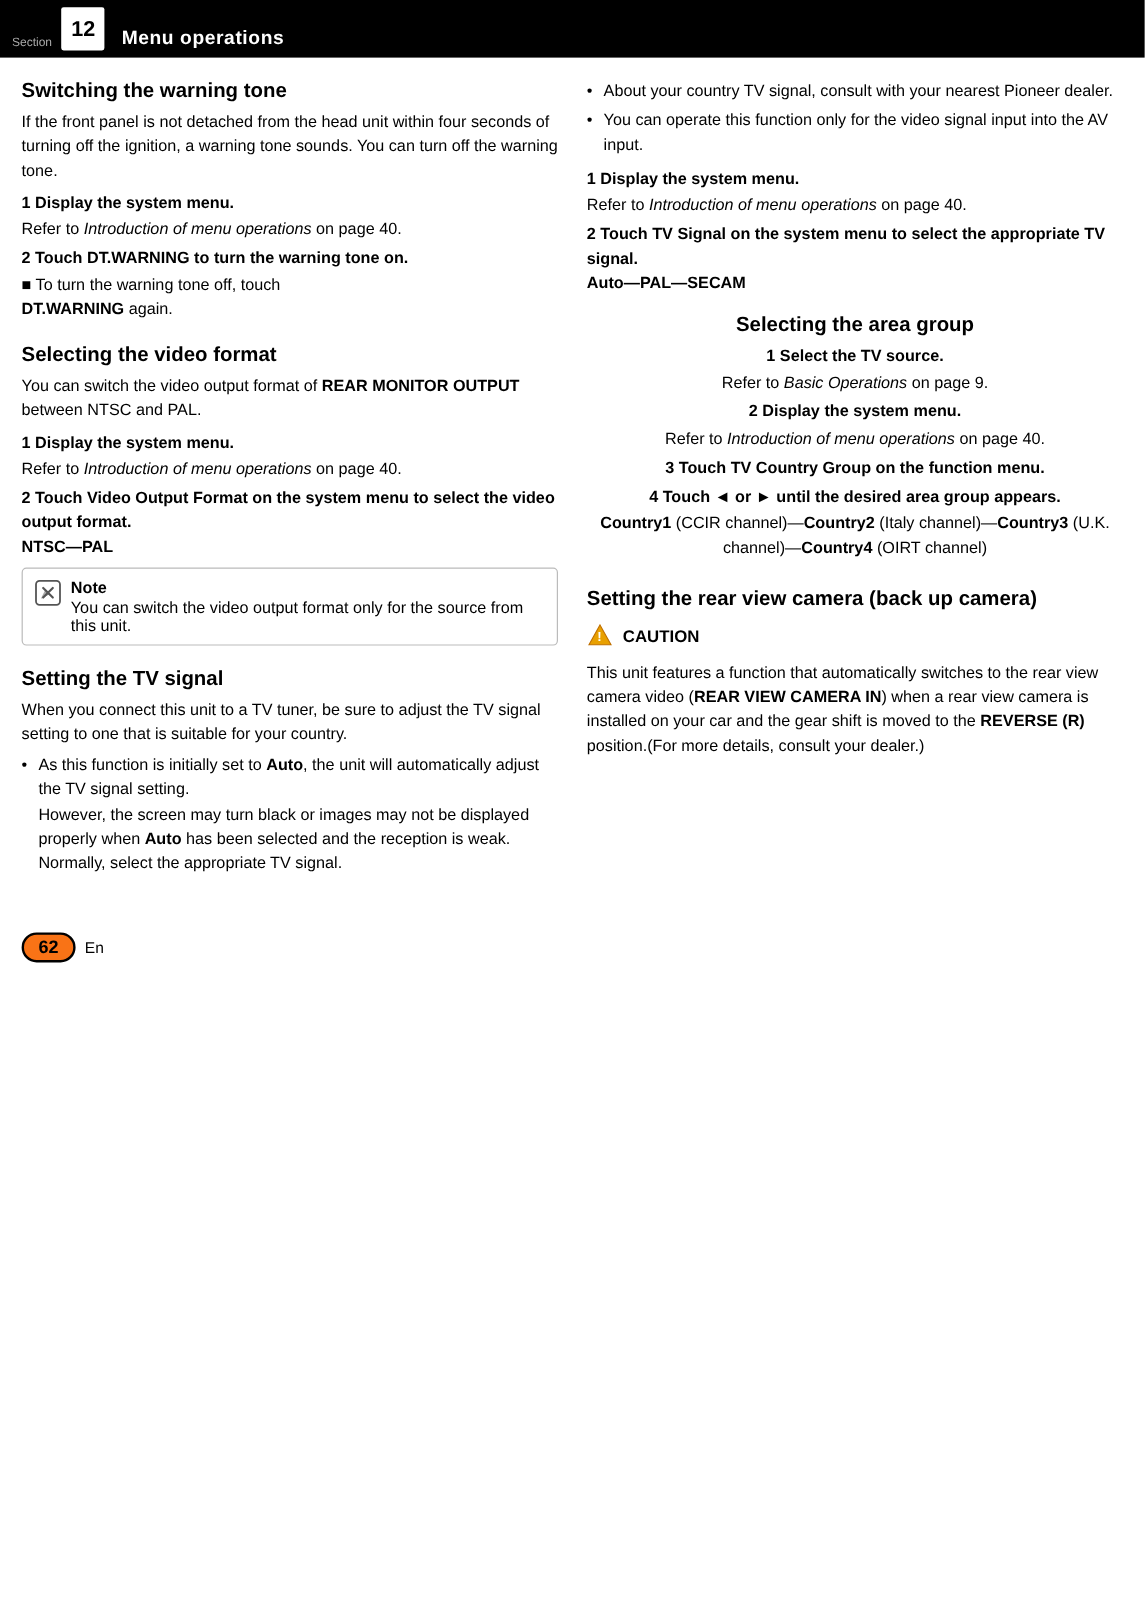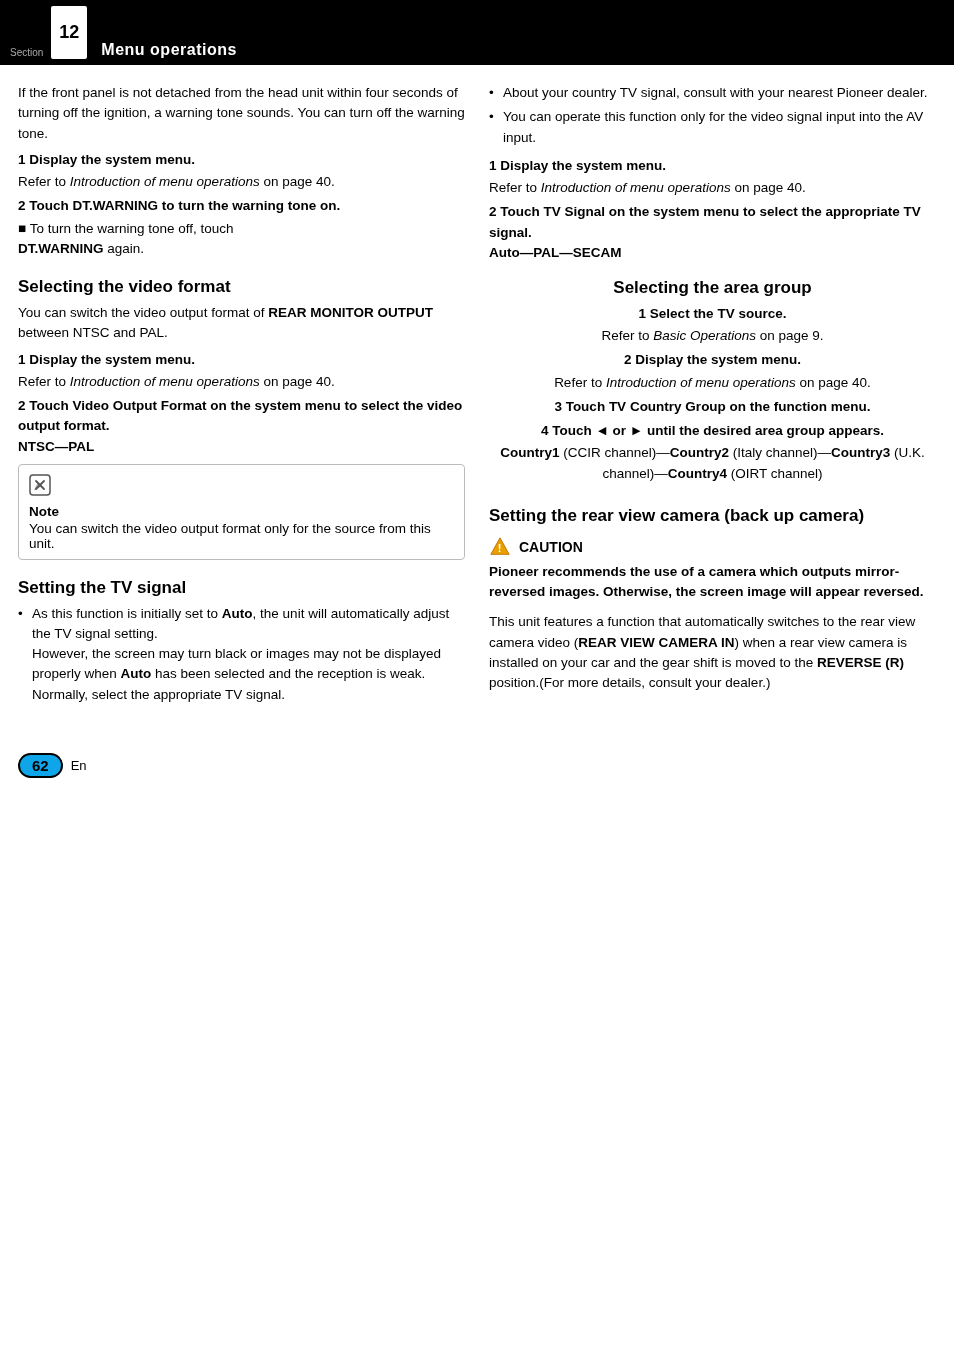--- a/index.html
+++ b/index.html
@@ -33,21 +33,21 @@
     .section-label .section-word {
       font-size: 10px;
       color: #aaa;
     }
     .section-number-box {
       background: #fff;
       color: #000;
       font-weight: bold;
       font-size: 18px;
       width: 36px;
-      height: 53px;
+      height: 36px;
       display: flex;
       align-items: center;
       justify-content: center;
       margin-right: 14px;
       border-radius: 2px;
     }
     .header-title {
       font-size: 16px;
       font-weight: bold;
       color: #fff;
@@ -120,21 +120,20 @@
 
     
     .note-box {
       border: 1.5px solid #bbb;
       border-radius: 4px;
       padding: 8px 10px;
       margin: 10px 0;
       display: flex;
       gap: 8px;
       align-items: flex-start;
-      flex-direction: column;
     }
     .note-icon {
       width: 22px;
       height: 22px;
       flex-shrink: 0;
       margin-top: 1px;
     }
     .note-icon svg {
       width: 22px;
       height: 22px;
@@ -175,21 +174,21 @@
     }
 
     
     .footer {
       display: flex;
       align-items: center;
       padding: 10px 18px;
       margin-top: 30px;
     }
     .page-number-box {
-      background: #0ea5e9;
+      background: #f97316;
       border: 2px solid #000;
       border-radius: 14px;
       padding: 2px 12px;
       font-weight: bold;
       font-size: 15px;
       margin-right: 8px;
     }
     .en-label {
       font-size: 13px;
     }
@@ -207,20 +206,21 @@
   </div>
   <div class="section-number-box">12</div>
   <div class="header-title">Menu operations</div>
 </div>
 
 <div class="content">
 
   <div class="col-left">
 
     <div>
+      <div class="section-title">Switching the warning tone</div>
       <p>If the front panel is not detached from the head unit within four seconds of turning off the ignition, a warning tone sounds. You can turn off the warning tone.</p>
 
       <div class="step">
         <div class="step-header">1   Display the system menu.</div>
         <div class="step-body">
           <span>Refer to </span><em>Introduction of menu operations</em><span> on page 40.</span>
         </div>
       </div>
 
       <div class="step">
@@ -261,20 +261,21 @@
         </div>
         <div class="note-content">
           <div class="note-title">Note</div>
           <div>You can switch the video output format only for the source from this unit.</div>
         </div>
       </div>
     </div>
 
     <div style="margin-top:18px;">
       <div class="section-title">Setting the TV signal</div>
+      <p>When you connect this unit to a TV tuner, be sure to adjust the TV signal setting to one that is suitable for your country.</p>
 
       <ul class="bullet-list">
         <li>
           <span>As this function is initially set to </span><strong>Auto</strong><span>, the unit will automatically adjust the TV signal setting.</span>
           <br>
           <span>However, the screen may turn black or images may not be displayed properly when </span><strong>Auto</strong><span> has been selected and the reception is weak. Normally, select the appropriate TV signal.</span>
         </li>
       </ul>
     </div>
 
@@ -337,21 +338,20 @@
       <div class="caution-box">
         <div class="caution-header">
           <div class="caution-icon">
             <svg viewBox="0 0 24 24" fill="none" xmlns="http://www.w3.org/2000/svg" width="22" height="22">
               <path d="M12 2 L22 20 H2 Z" fill="#e8a000" stroke="#c07000" stroke-width="1"></path>
               <text x="11.5" y="17" text-anchor="middle" font-size="12" font-weight="bold" fill="#fff">!</text>
             </svg>
           </div>
           <span>CAUTION</span>
         </div>
-        <div class="caution-body">Pioneer recommends the use of a camera which outputs mirror-reversed images. Otherwise, the screen image will appear reversed.</div>
       </div>
 
       <p>
         <span>This unit features a function that automatically switches to the rear view camera video (</span><strong>REAR VIEW CAMERA IN</strong><span>) when a rear view camera is installed on your car and the gear shift is moved to the </span><strong>REVERSE (R)</strong><span> position.(For more details, consult your dealer.)</span>
       </p>
     </div>
 
   </div>
 </div>
 

